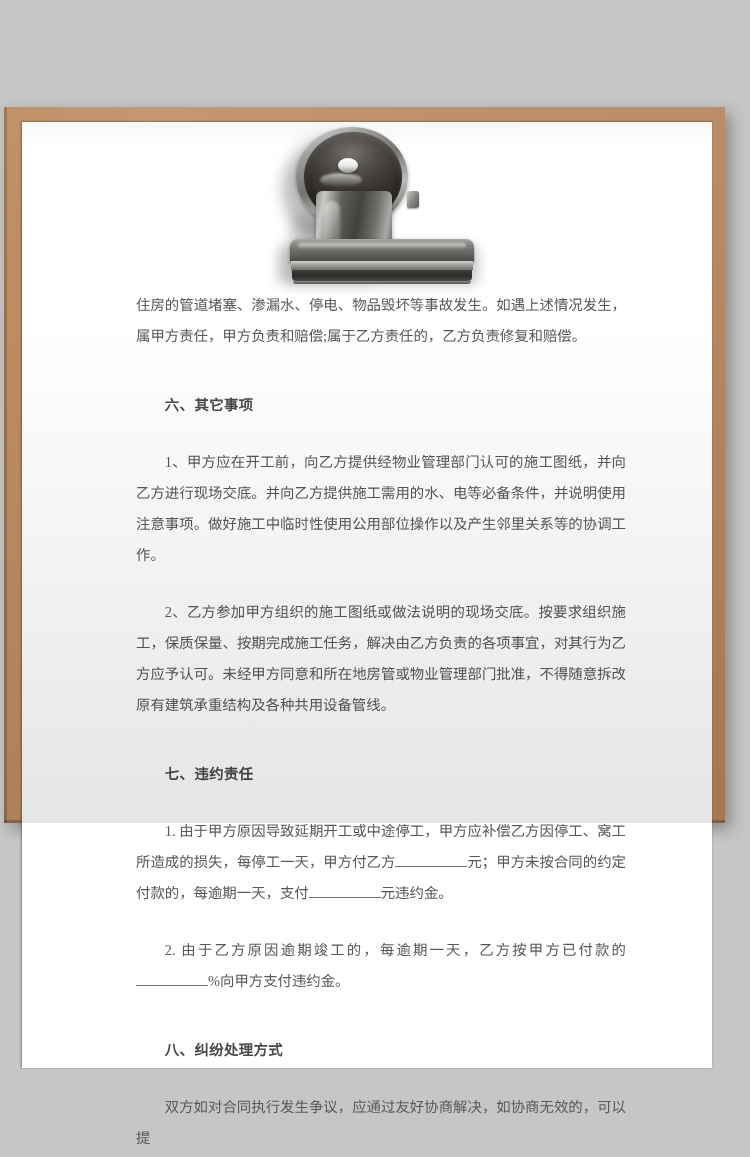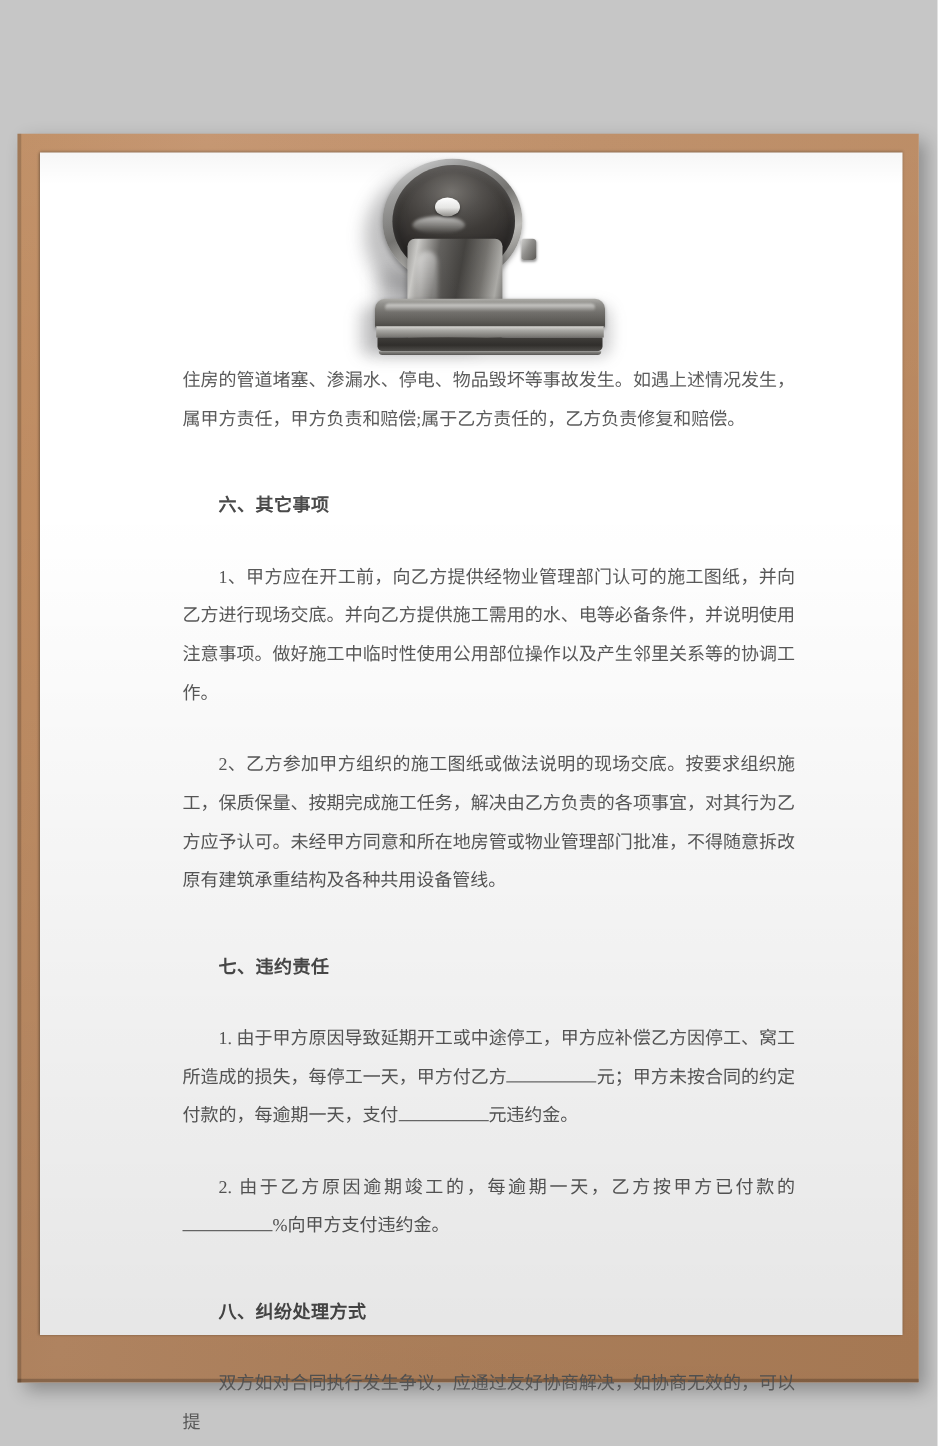--- a/index.html
+++ b/index.html
@@ -12,24 +12,24 @@
     height: 1157px;
     background: #c6c6c6;
     font-family: "Liberation Serif", "DejaVu Serif", serif;
     overflow: hidden;
     position: relative;
   }
 
   
   .clipboard {
     position: absolute;
-    left: 14px;
+    left: 4px;
     top: 107px;
     width: 721px;
-    height: 999px;
+    height: 716px;
     background: linear-gradient(97deg, #bd8a5f 0%, #c2916a 18%, #bb8a62 55%, #b7855c 100%);
     box-shadow: 6px 6px 14px rgba(0,0,0,0.30);
   }
   .clipboard::after {
     
     content: "";
     position: absolute;
     inset: 0;
     background: linear-gradient(180deg, rgba(255,255,255,0.06) 0%, rgba(0,0,0,0.0) 30%, rgba(0,0,0,0.10) 100%);
     pointer-events: none;

